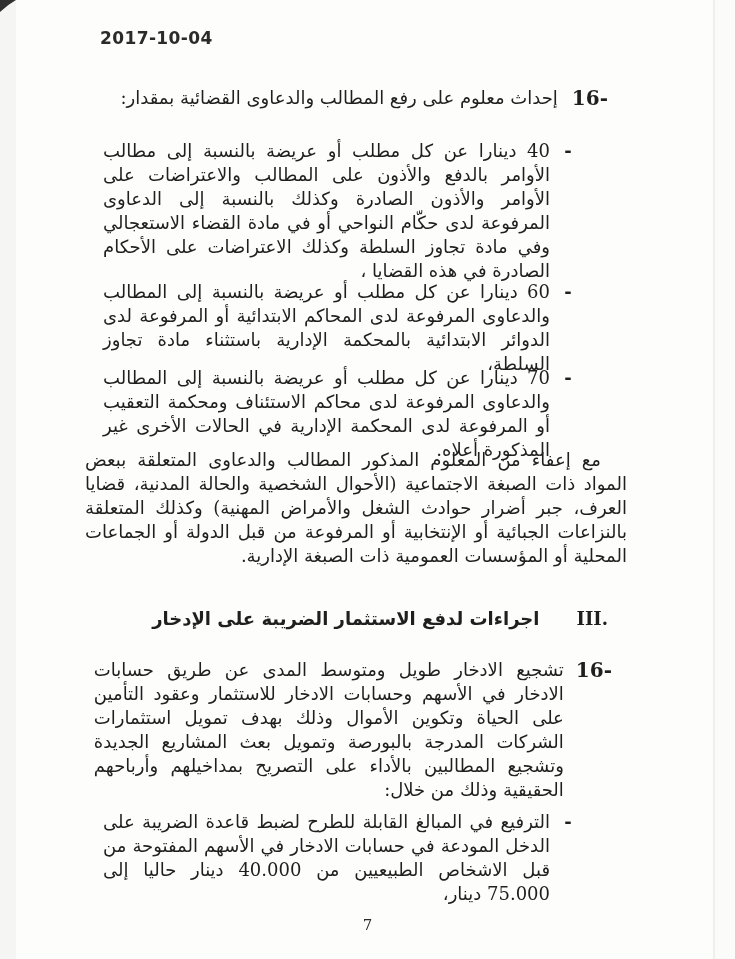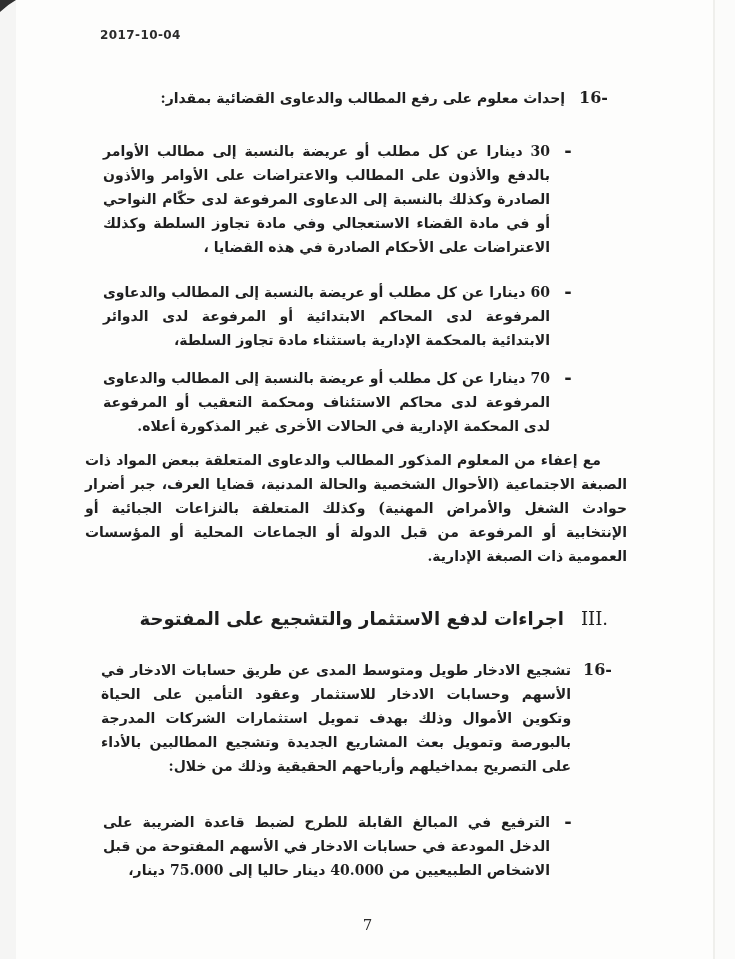--- a/index.html
+++ b/index.html
@@ -27,35 +27,34 @@
   .corner-mark {
     position: absolute; left: 0; top: 0; width: 16px; height: 12px;
     background: #303030;
     clip-path: polygon(0 0, 100% 0, 52% 42%, 0 100%);
   }
   
   .date-stamp {
     position: absolute; left: 100px; top: 28px;
     direction: ltr;
     font-family: "DejaVu Sans", sans-serif;
-    font-size: 12px; font-weight: bold; letter-spacing: 0.4px;
+    font-size: 17px; font-weight: bold; letter-spacing: 0.4px;
     color: #2b2b2b;
   }
   
   .block { position: absolute; direction: rtl; }
   .row { display: flex; align-items: flex-start; }
   .num {
     direction: ltr; unicode-bidi: isolate;
-    font-weight: bold; font-size: 16px; line-height: 24px;
+    font-weight: bold; font-size: 20px; line-height: 24px;
     white-space: nowrap; flex: 0 0 auto;
   }
   .body-text {
-    font-size: 14px; line-height: 24px;
+    font-size: 18px; line-height: 24px;
     text-align: justify;
-    font-weight: bold;
   }
   .nowrap { white-space: nowrap; }
   
   .item16-row { right: 127px; top: 86px; }
   .item16-row .row { gap: 14px; }
   .item16-row .body-text { text-align: right; }
   
   .bullet { right: 162px; width: 470px; }
   .bullet .row { gap: 13px; }
   .bullet .marker {
@@ -68,22 +67,23 @@
   .bullet-40 { top: 280px; }
   .bullet-60 { top: 366px; }
   
   .exemption { left: 85px; right: 108px; top: 448px; }
   .exemption .body-text { text-indent: 26px; }
   
   .section3 { right: 127px; top: 607px; }
   .section3 .row { gap: 17px; }
   .section3 .numeral {
     direction: ltr; unicode-bidi: isolate;
-    font-weight: normal; font-size: 18px; line-height: 24px;
+    font-weight: bold; font-size: 18px; line-height: 24px;
     flex: 0 0 auto;
+    margin-left: 20px;
   }
   .section3 .title {
     font-weight: bold; font-size: 18px; line-height: 24px;
     white-space: nowrap;
   }
   
   .item17-row { right: 123px; top: 658px; }
   .item17-row .row { gap: 12px; }
   .item17-row .body-text { width: 470px; }
   
@@ -107,21 +107,21 @@
 <div class="block item16-row">
   <div class="row">
     <span class="num">16-</span>
     <div class="body-text nowrap">إحداث معلوم على رفع المطالب والدعاوى القضائية بمقدار:</div>
   </div>
 </div>
 
 <div class="block bullet bullet-20">
   <div class="row">
     <span class="marker">-</span>
-    <div class="body-text">30 دينارا عن كل مطلب أو عريضة بالنسبة إلى مطالب الأوامر بالدفع والأذون على المطالب والاعتراضات على الأوامر والأذون الصادرة وكذلك بالنسبة إلى الدعاوى المرفوعة لدى حكّام النواحي أو في مادة القضاء الاستعجالي وفي مادة تجاوز السلطة وكذلك الاعتراضات على الأحكام الصادرة في هذه القضايا ،</div>
+    <div class="body-text">40 دينارا عن كل مطلب أو عريضة بالنسبة إلى مطالب الأوامر بالدفع والأذون على المطالب والاعتراضات على الأوامر والأذون الصادرة وكذلك بالنسبة إلى الدعاوى المرفوعة لدى حكّام النواحي أو في مادة القضاء الاستعجالي وفي مادة تجاوز السلطة وكذلك الاعتراضات على الأحكام الصادرة في هذه القضايا ،</div>
   </div>
 </div>
 
 <div class="block bullet bullet-40">
   <div class="row">
     <span class="marker">-</span>
     <div class="body-text">60 دينارا عن كل مطلب أو عريضة بالنسبة إلى المطالب والدعاوى المرفوعة لدى المحاكم الابتدائية أو المرفوعة لدى الدوائر الابتدائية بالمحكمة الإدارية باستثناء مادة تجاوز السلطة،</div>
   </div>
 </div>
 
@@ -132,21 +132,21 @@
   </div>
 </div>
 
 <div class="block exemption">
   <div class="body-text">مع إعفاء من المعلوم المذكور المطالب والدعاوى المتعلقة ببعض المواد ذات الصبغة الاجتماعية (الأحوال الشخصية والحالة المدنية،  قضايا العرف، جبر أضرار حوادث الشغل والأمراض المهنية) وكذلك المتعلقة بالنزاعات الجبائية أو الإنتخابية أو المرفوعة من قبل الدولة أو الجماعات المحلية أو المؤسسات العمومية ذات الصبغة الإدارية.</div>
 </div>
 
 <div class="block section3">
   <div class="row">
     <span class="numeral">III.</span>
-    <div class="title">اجراءات لدفع الاستثمار والتشجيع على المفتوحة</div>
+    <div class="title">اجراءات لدفع الاستثمار الضريبة على الإدخار</div>
   </div>
 </div>
 
 <div class="block item17-row">
   <div class="row">
     <span class="num">16-</span>
     <div class="body-text">تشجيع الادخار طويل ومتوسط المدى عن طريق حسابات الادخار في الأسهم وحسابات الادخار للاستثمار وعقود التأمين على الحياة وتكوين الأموال وذلك بهدف تمويل استثمارات الشركات المدرجة بالبورصة وتمويل بعث المشاريع الجديدة وتشجيع المطالبين بالأداء على التصريح بمداخيلهم وأرباحهم الحقيقية وذلك من خلال:</div>
   </div>
 </div>
 

